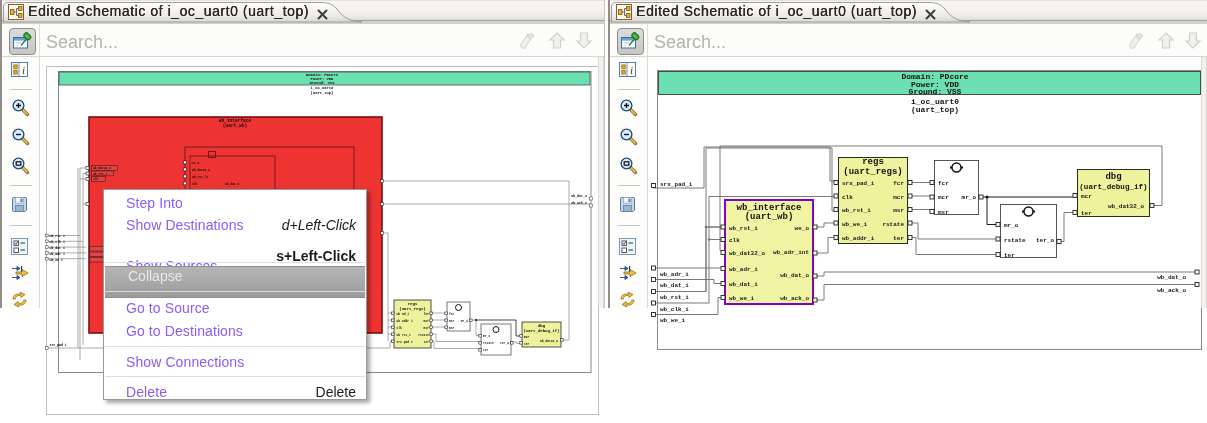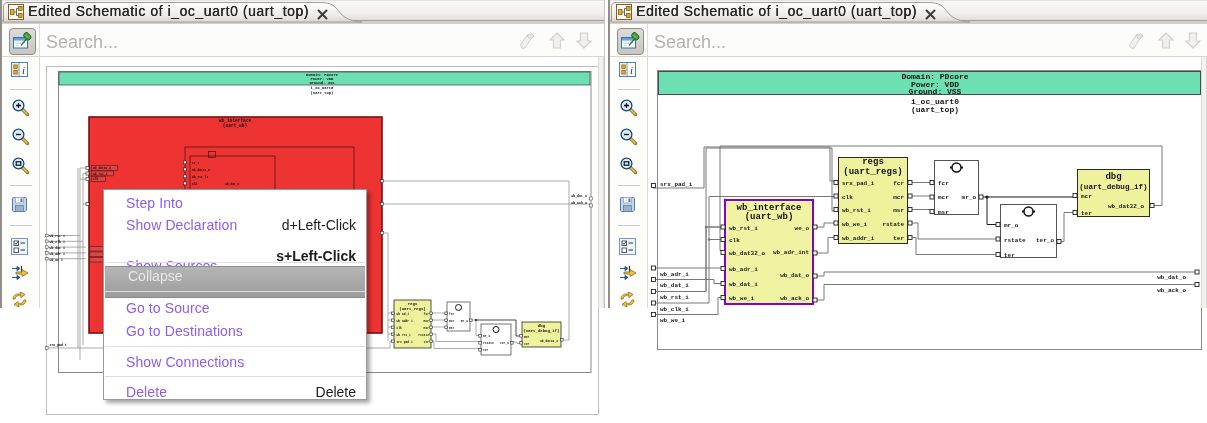--- a/index.html
+++ b/index.html
@@ -566,22 +566,22 @@
 <g font-size="6" fill="#1a1a1a" text-anchor="end">
 <text x="538" y="222">wb_dat_o</text>
 <text x="538" y="234.5">wb_ack_o</text>
 </g>
 </svg>
 </div>
   <div class="scrollg" style="right:0px;"></div>
 </div>
 <div id="menu">
   <span class="mi" style="top:4.5px;">Step Into</span>
-  <span class="mi" style="top:26.5px;">Show Declaration</span>
-    <span class="ma" style="top:26.5px;">d+Left-Click</span>
+  <span class="mi" style="top:26.5px;">Show Destinations</span>
+    <span class="ma" style="top:26.5px;font-style:italic;">d+Left-Click</span>
   <span class="mi" style="top:49px;margin-top:19px;">Show Sources</span>
     <span class="ma" style="top:58px;font-weight:bold;">s+Left-Click</span>
   <div class="msep" style="top:71.5px;"></div>
   <div class="hl">
       <span>Collapse</span>
     </div>
   <div class="msep" style="top:101px;"></div>
   <span class="mi" style="top:110px;">Go to Source</span>
   <span class="mi" style="top:132.5px;">Go to Destinations</span>
   <div class="msep" style="top:155.5px;"></div>

